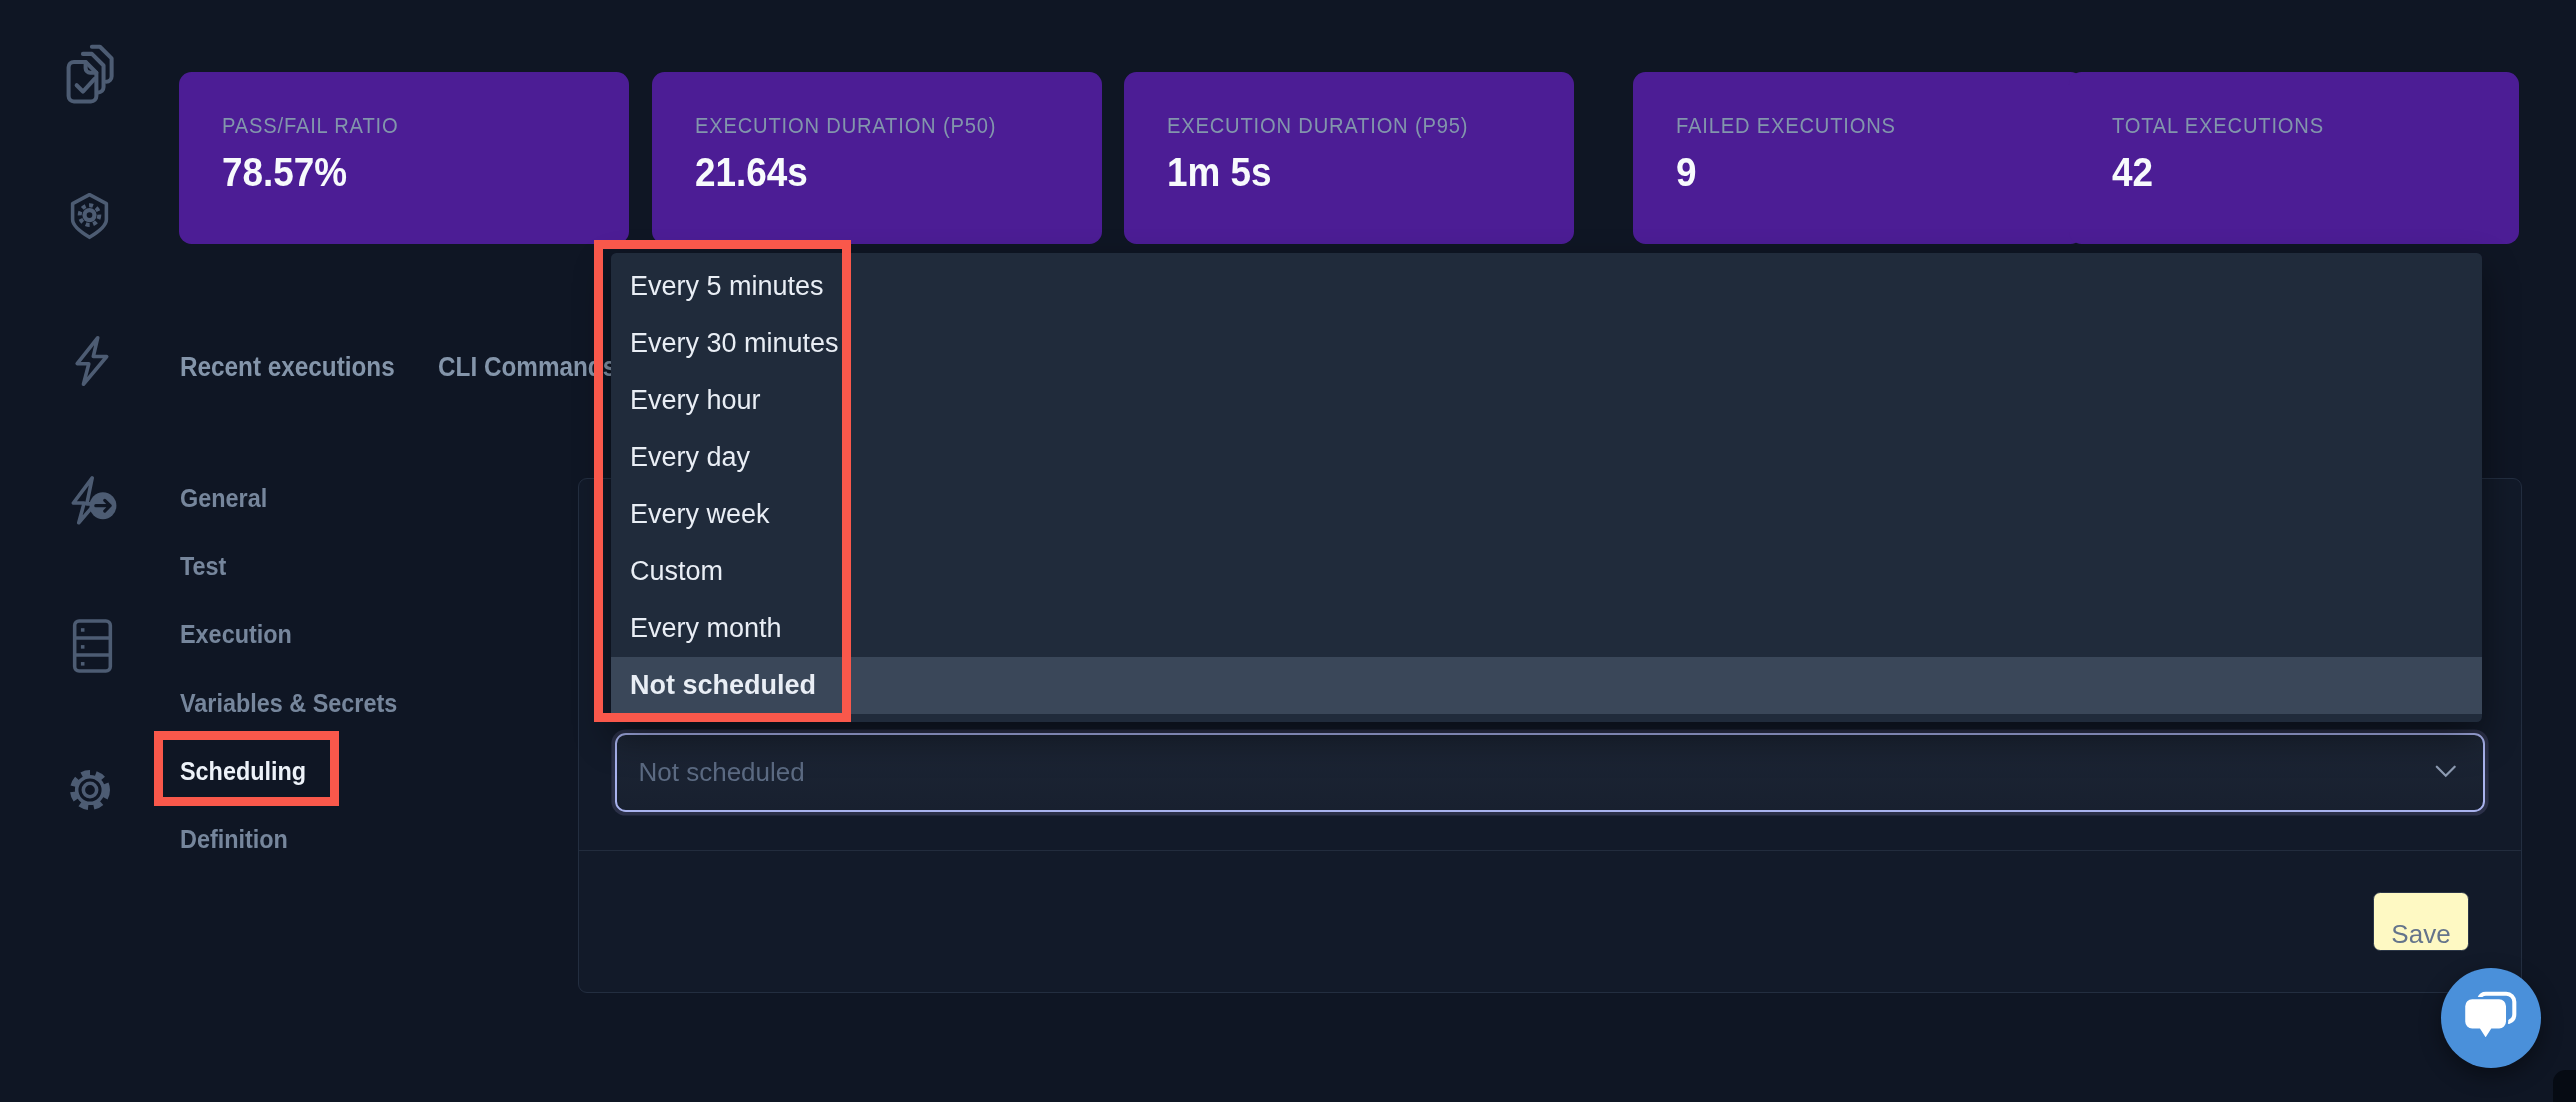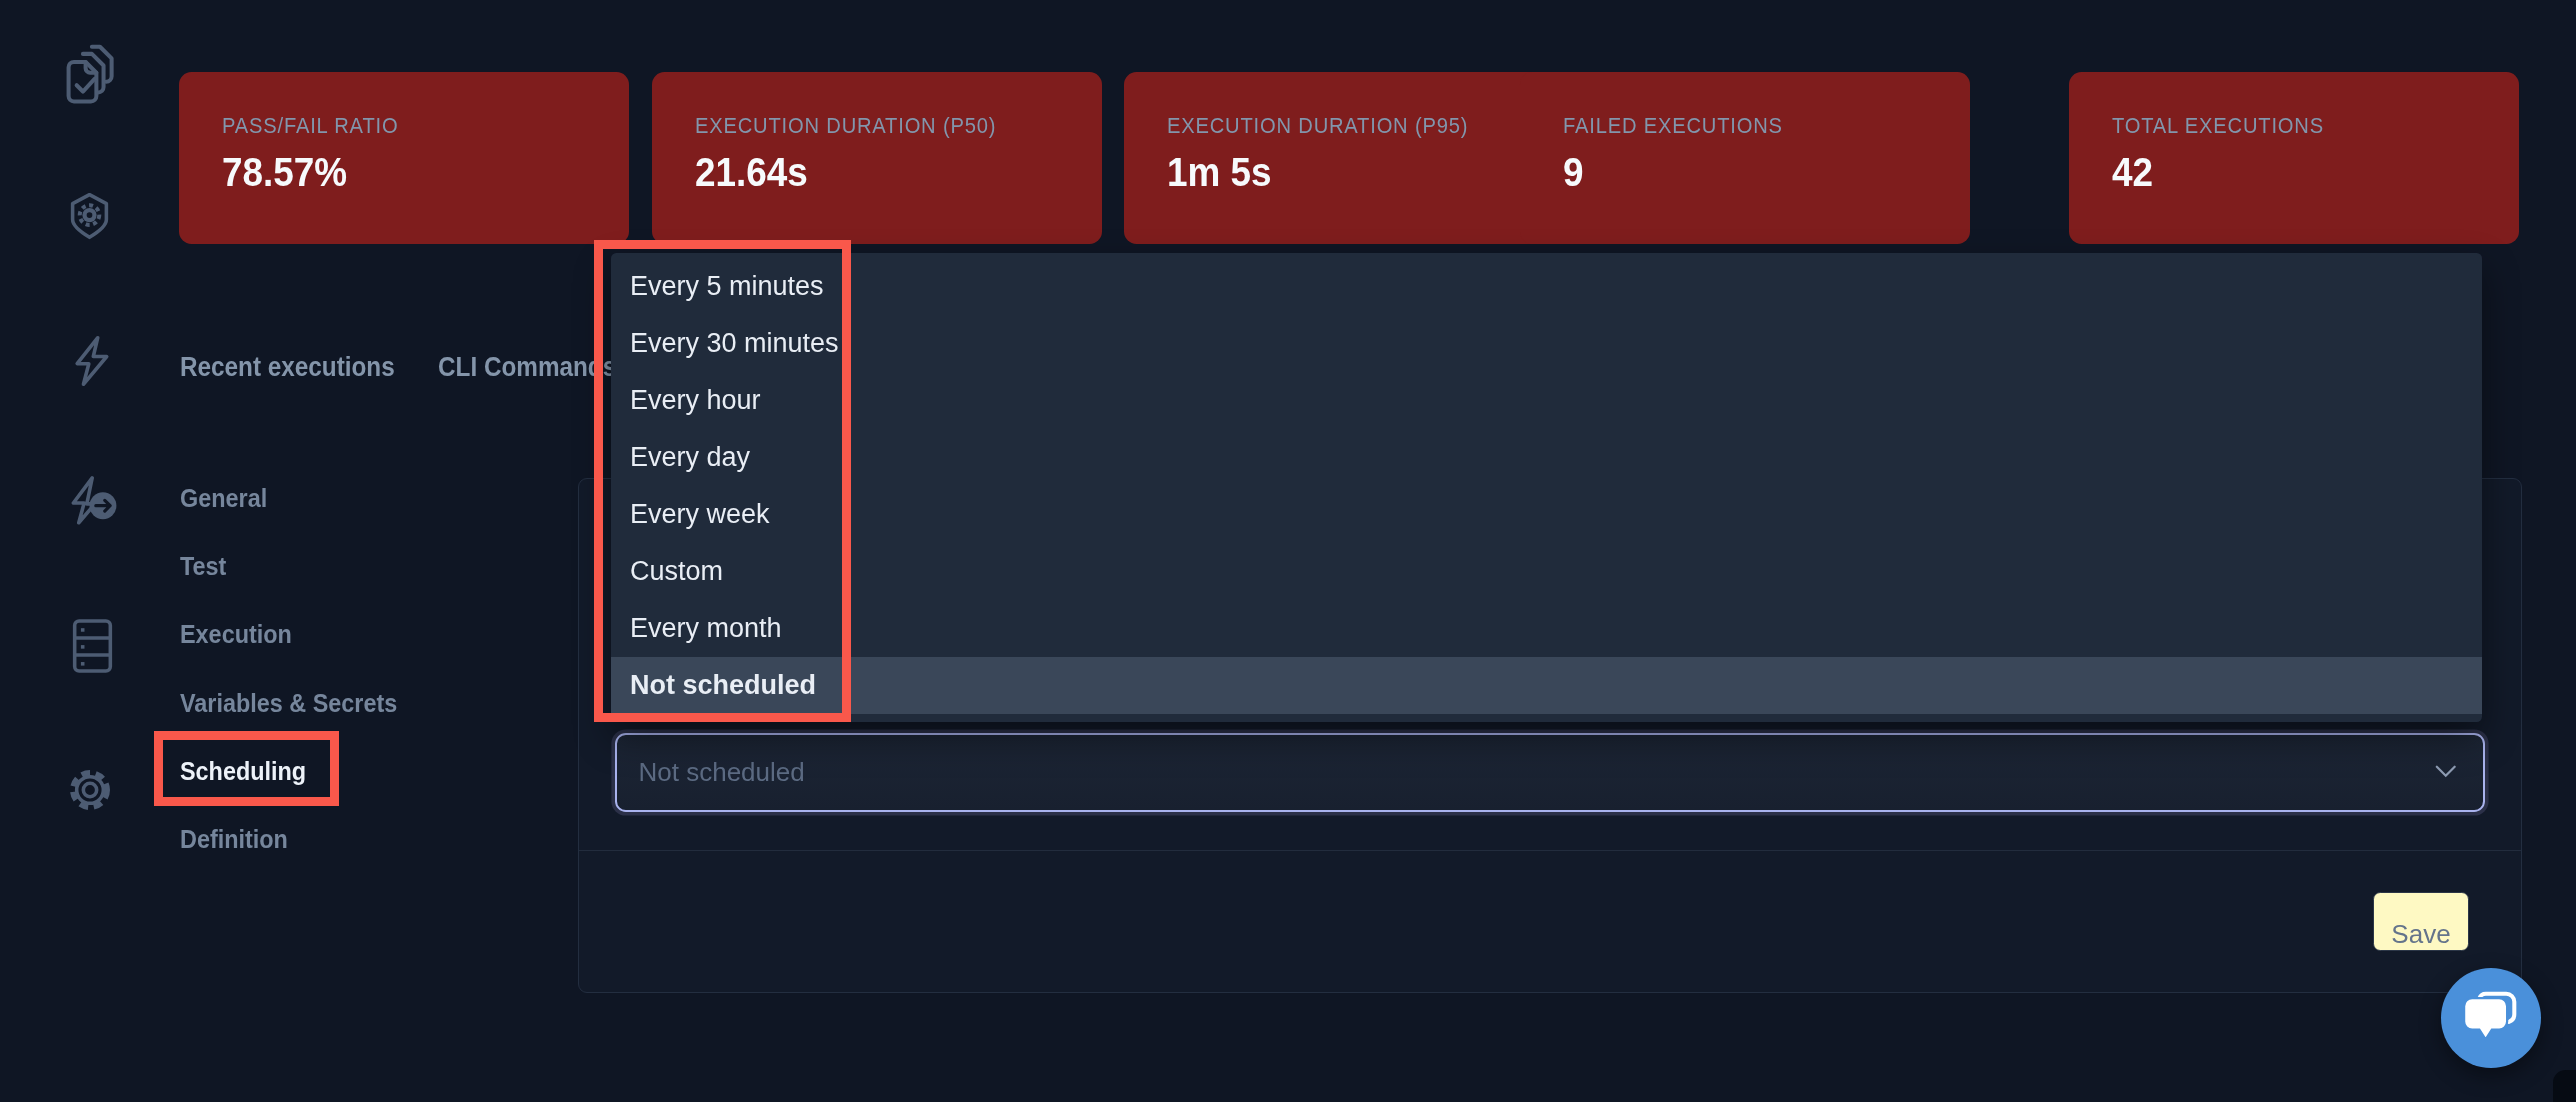--- a/index.html
+++ b/index.html
@@ -12,21 +12,21 @@
   #app { position:absolute; inset:0; width:2576px; height:1102px; }
 
   .cond { display:inline-block; transform:scaleX(0.9); transform-origin:0 50%; white-space:nowrap; }
 
   
   .side-icon { position:absolute; color:#4d5c73; }
 
   
   .stat-card {
     position:absolute; top:72px; width:450px; height:172px;
-    background:#7f1d1d; border-radius:12.5px;
+    background:#4c1d95; border-radius:12.5px;
   }
   .stat-label {
     position:absolute; left:43px; top:41px;
     font-size:22.4px; letter-spacing:0.9px; color:#8296ac; font-weight:400;
   }
   .stat-value {
     position:absolute; left:43px; top:77px;
     font-size:41px; font-weight:700; color:#f7fafc;
   }
 
@@ -168,21 +168,21 @@
     <span class="stat-value cond">78.57%</span>
   </div>
   <div class="stat-card" style="left:652px;">
     <span class="stat-label cond">EXECUTION DURATION (P50)</span>
     <span class="stat-value cond">21.64s</span>
   </div>
   <div class="stat-card" style="left:1124px;">
     <span class="stat-label cond">EXECUTION DURATION (P95)</span>
     <span class="stat-value cond">1m 5s</span>
   </div>
-  <div class="stat-card" style="left:1520px;">
+  <div class="stat-card" style="left:1633px;">
     <span class="stat-label cond">FAILED EXECUTIONS</span>
     <span class="stat-value cond">9</span>
   </div>
   <div class="stat-card" style="left:2069px;">
     <span class="stat-label cond">TOTAL EXECUTIONS</span>
     <span class="stat-value cond">42</span>
   </div>
 
   <div class="tab" style="left:180px;">
     <span class="cond">Recent executions</span>

